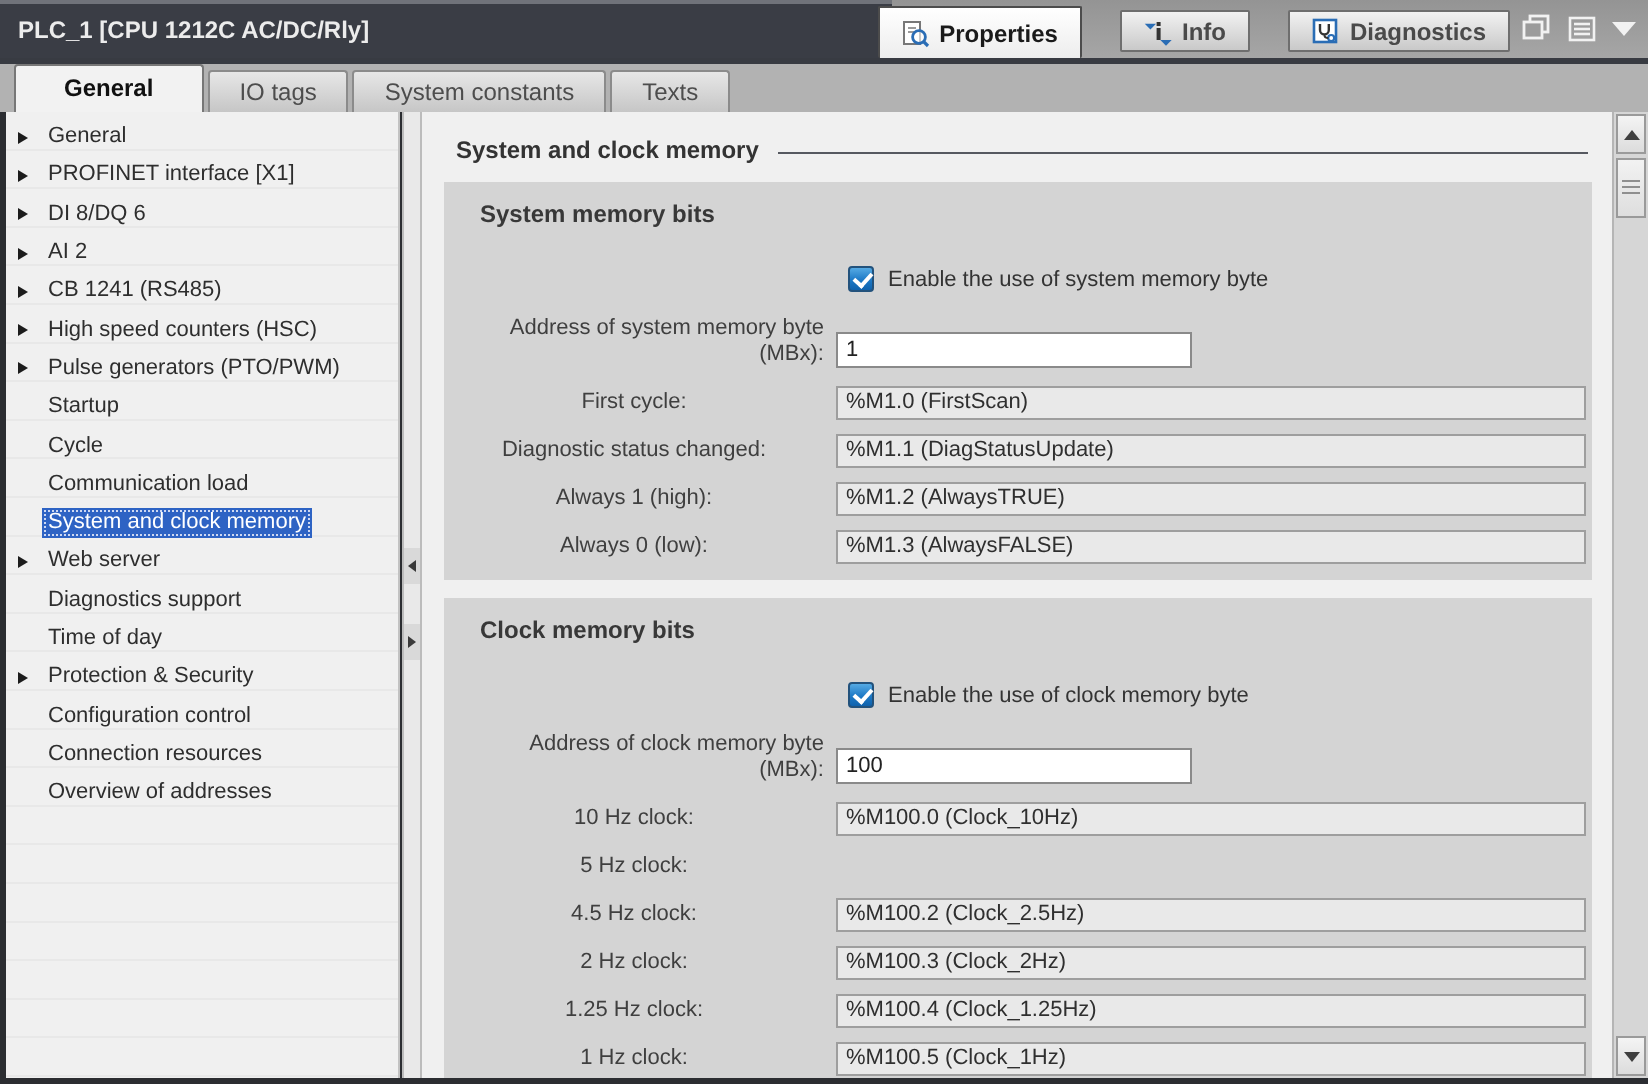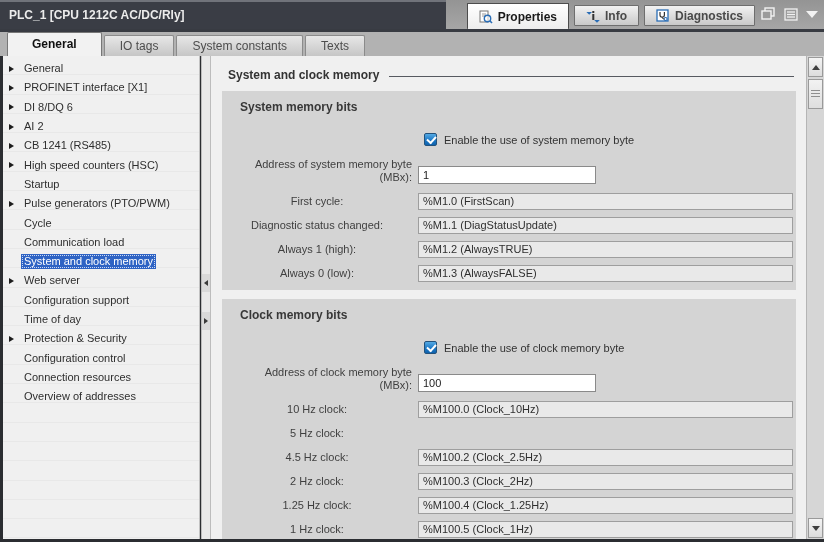--- a/index.html
+++ b/index.html
@@ -8,21 +8,21 @@
     position: relative; overflow: hidden;
     background: #2b2d31;
     font-family: "Liberation Sans", sans-serif;
     font-size: 11px; color: #333;
     -webkit-font-smoothing: antialiased;
   }
   
   .titlebar { position:absolute; top:0; left:0; width:824px; height:29px; background:linear-gradient(#949494,#a6a6a6); }
   .title-left { position:absolute; top:0; left:0; width:446px; height:29px; background:#3a3d45; border-top:2px solid #70737a;
                 color:#ececec; font-size:12px; font-weight:bold; line-height:26px; padding-left:9px; white-space:nowrap; }
-  .view-tabs { position:absolute; top:0; right:69px; height:29px; display:flex; align-items:flex-end; gap:5px; }
+  .view-tabs { position:absolute; top:0; right:69px; height:29px; display:flex; align-items:flex-end; gap:19px; }
   .vtab { display:flex; align-items:center; gap:5px; height:21px; margin-bottom:3px; padding:0 11px;
           background:linear-gradient(#f2f2f2,#c9c9c9); border:1px solid #6e6e6e; border-radius:1px;
           font-size:12px; font-weight:bold; color:#4a4a4a; cursor:default; }
   .vtab.active { height:26px; margin-bottom:0; background:linear-gradient(#ffffff,#ededed); border:1px solid #4c4c4c; border-bottom:none; color:#1a1a1a; }
   .win-icons { position:absolute; top:7px; right:6px; display:flex; align-items:center; gap:8px; }
   .tri-down { width:0; height:0; border-left:6px solid transparent; border-right:6px solid transparent; border-top:7px solid #f2f2f2; }
   
   .tabbar { position:absolute; top:29px; left:0; width:824px; height:27px; background:#b2b2b2; border-top:3px solid #383b42; }
   .tabs { display:flex; align-items:flex-end; height:24px; padding-left:7px; }
   .tab { height:21px; line-height:20px; padding:0 15px; margin-right:2px; background:linear-gradient(#e7e7e7,#c6c6c6);
@@ -168,46 +168,46 @@
   </div>
   <div class="nav-item">
     <span class="tri exp"></span>
     <span class="nav-label">CB 1241 (RS485)</span>
   </div>
   <div class="nav-item">
     <span class="tri exp"></span>
     <span class="nav-label">High speed counters (HSC)</span>
   </div>
   <div class="nav-item">
+    <span class="tri exp"></span>
+    <span class="nav-label">Pulse generators (PTO/PWM)</span>
+  </div>
+  <div class="nav-item">
     <span class="tri"></span>
     <span class="nav-label">Startup</span>
   </div>
   <div class="nav-item">
-    <span class="tri exp"></span>
-    <span class="nav-label">Pulse generators (PTO/PWM)</span>
-  </div>
-  <div class="nav-item">
     <span class="tri"></span>
     <span class="nav-label">Cycle</span>
   </div>
   <div class="nav-item">
     <span class="tri"></span>
     <span class="nav-label">Communication load</span>
   </div>
   <div class="nav-item">
     <span class="tri"></span>
     <span class="nav-label selected">System and clock memory</span>
   </div>
   <div class="nav-item">
     <span class="tri exp"></span>
     <span class="nav-label">Web server</span>
   </div>
   <div class="nav-item">
     <span class="tri"></span>
-    <span class="nav-label">Configuration support</span>
+    <span class="nav-label">Diagnostics support</span>
   </div>
   <div class="nav-item">
     <span class="tri"></span>
     <span class="nav-label">Time of day</span>
   </div>
   <div class="nav-item">
     <span class="tri exp"></span>
     <span class="nav-label">Protection &amp; Security</span>
   </div>
   <div class="nav-item">

